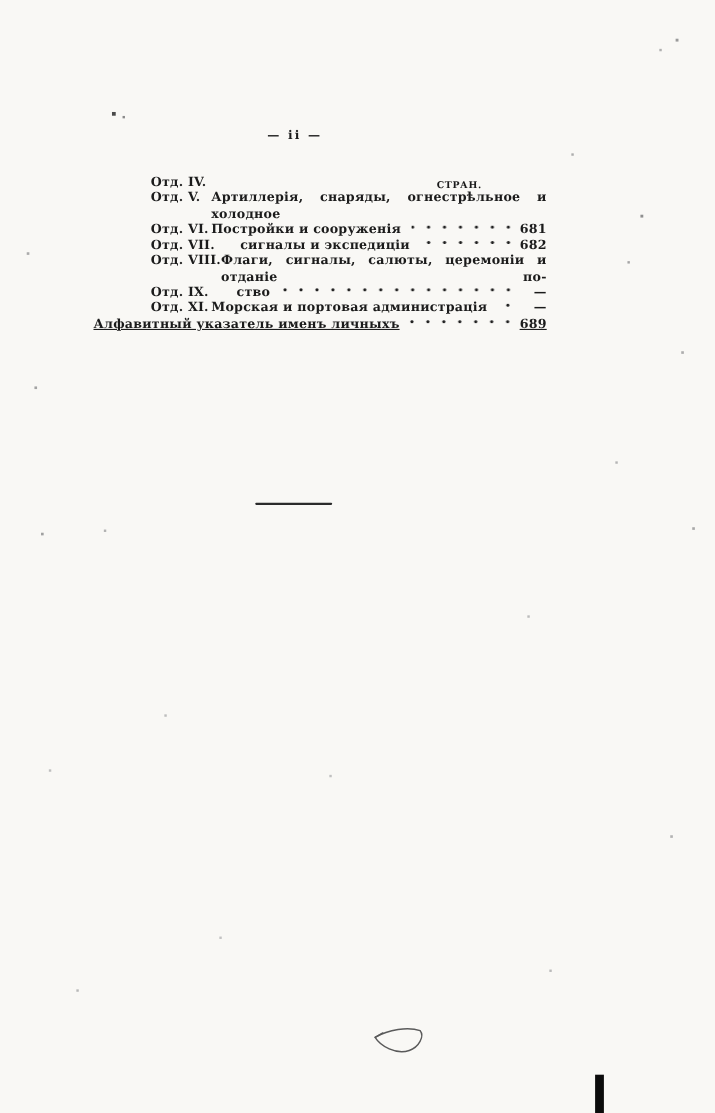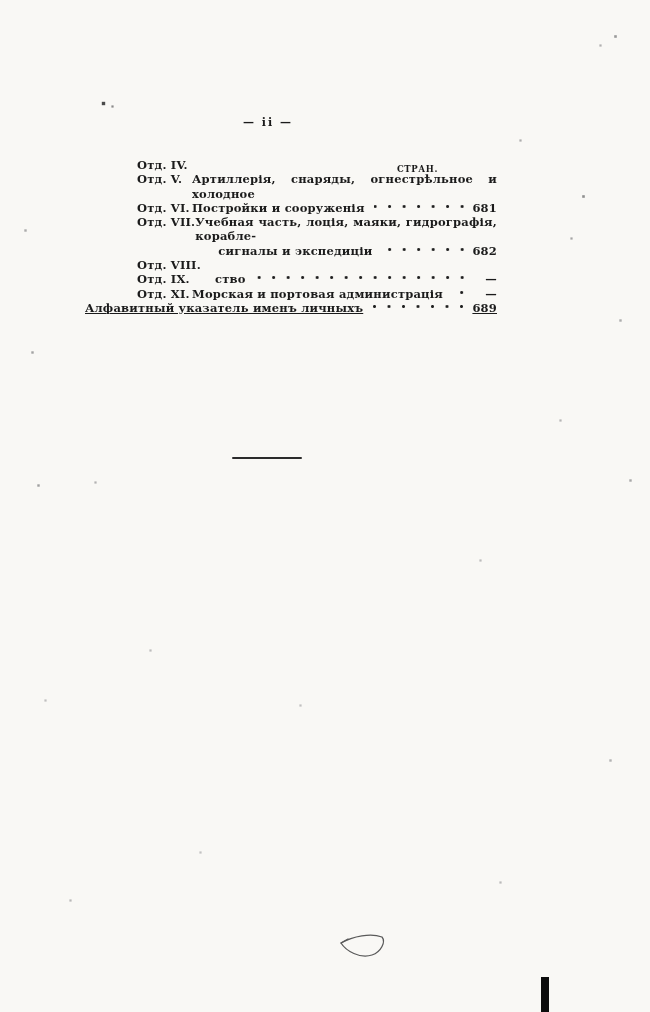--- a/index.html
+++ b/index.html
@@ -82,31 +82,31 @@
           <div class="toc-line last">
             <span class="toc-text">Постройки и сооруженія</span>
             <span class="leader"></span>
             <span class="toc-page">681</span>
           </div>
         </div>
       </div>
       <div class="toc-entry">
         <span class="toc-label">Отд. VII.</span>
         <div class="toc-body">
-          <div class="toc-line wrap">Учебная часть, лоція, маяки, гидрографія, корабле-</div>
           <div class="toc-line cont last">
             <span class="toc-text">сигналы и экспедиціи</span>
             <span class="leader"></span>
             <span class="toc-page">682</span>
           </div>
         </div>
       </div>
       <div class="toc-entry">
         <span class="toc-label">Отд. VIII.</span>
         <div class="toc-body">
+          <div class="toc-line wrap">Флаги, сигналы, салюты, церемоніи и отданіе по-</div>
         </div>
       </div>
       <div class="toc-entry">
         <span class="toc-label">Отд. IX.</span>
         <div class="toc-body">
           <div class="toc-line cont last">
             <span class="toc-text">ство</span>
             <span class="leader"></span>
             <span class="toc-page">—</span>
           </div>

